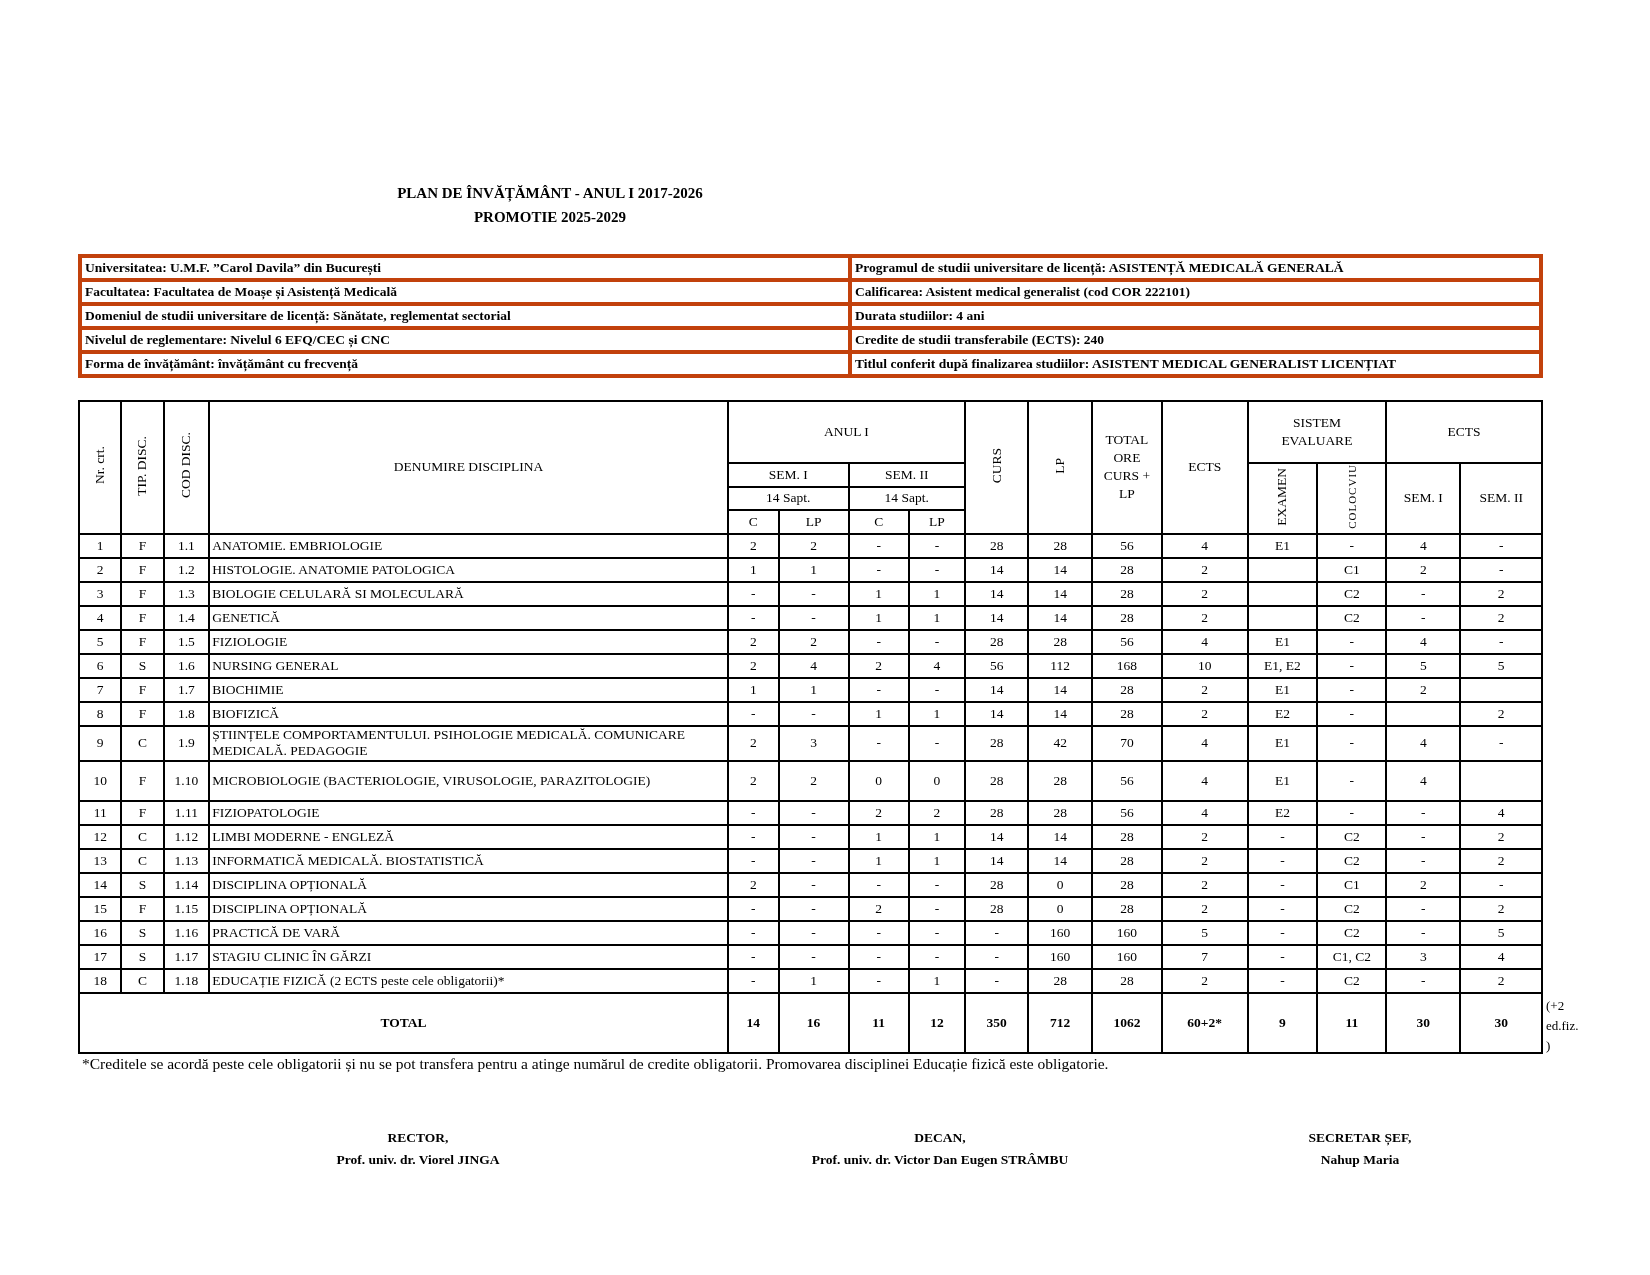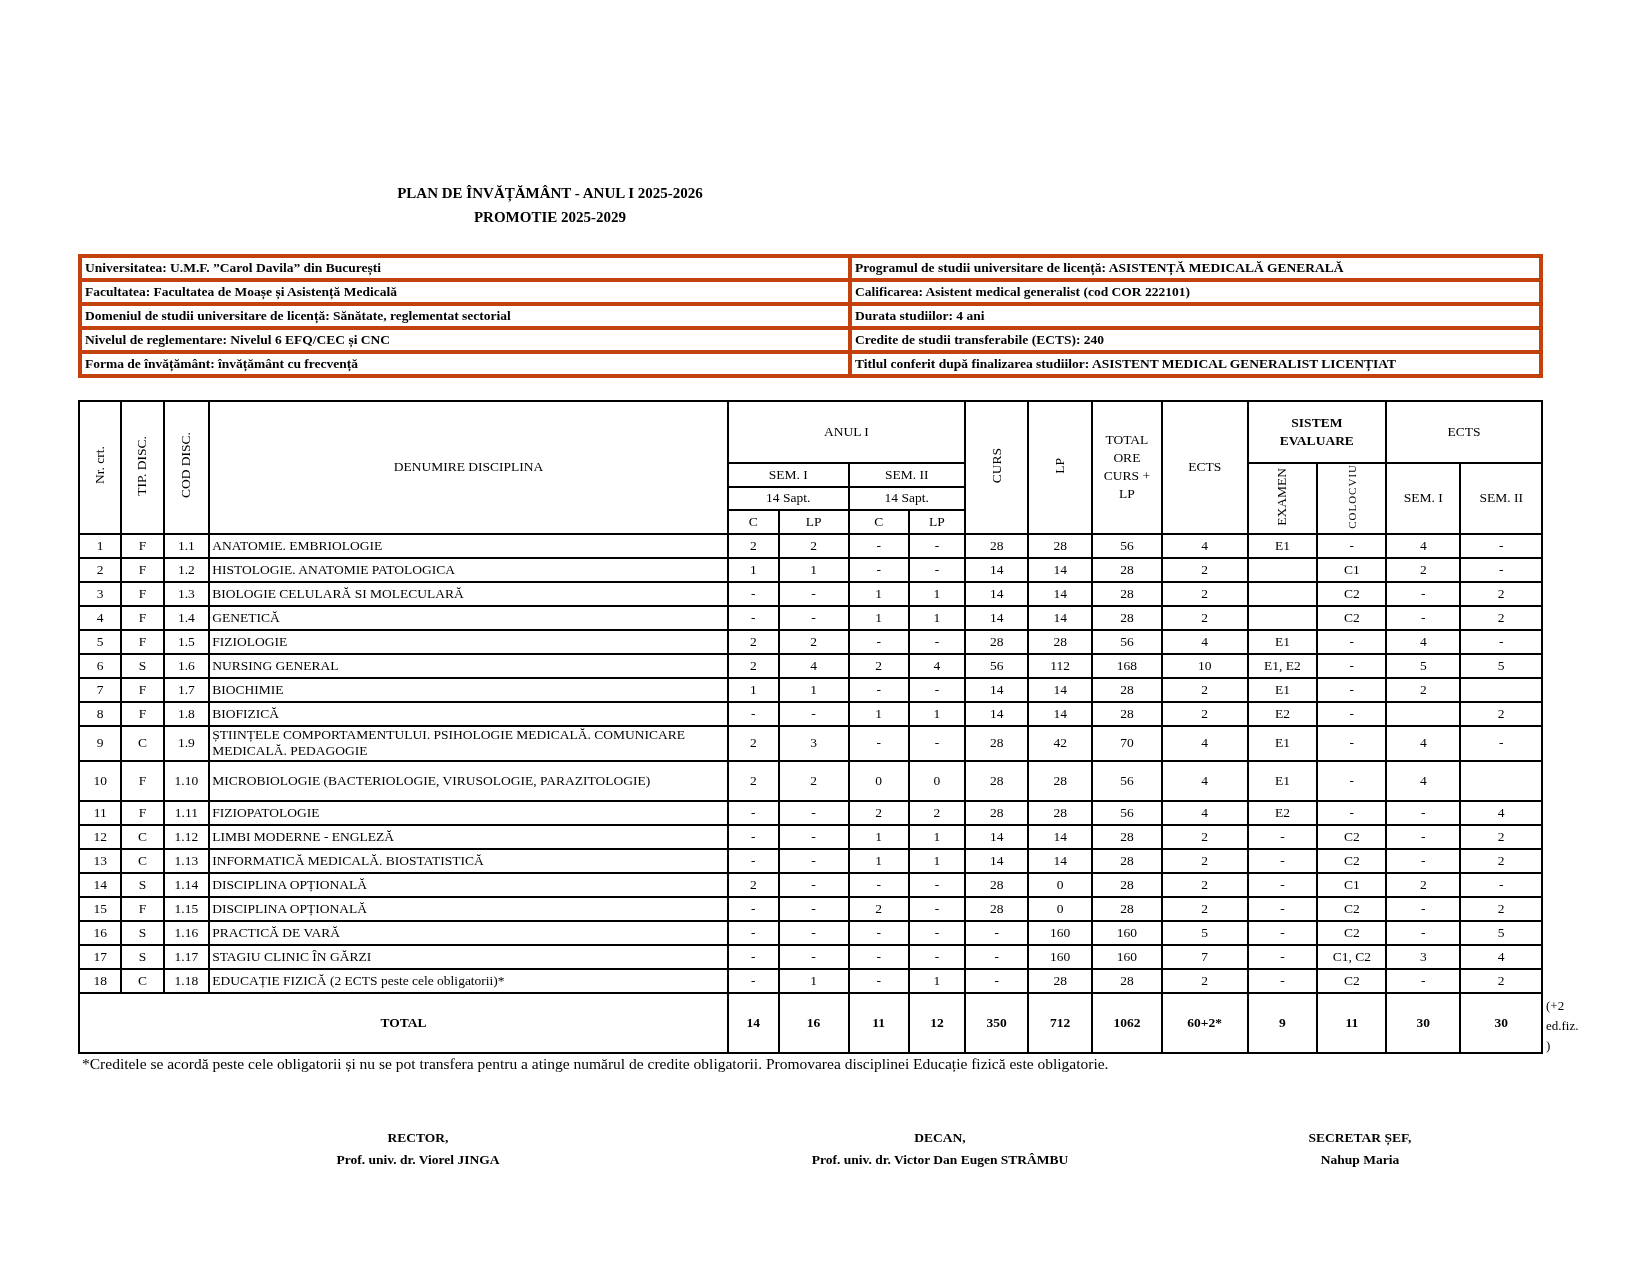--- a/index.html
+++ b/index.html
@@ -23,21 +23,21 @@
   .vert { writing-mode: vertical-rl; transform: rotate(180deg); display: inline-block; white-space: nowrap; }
   .vert.small { font-size: 11px; letter-spacing: 1px; }
   .sidenote { position: absolute; left: 1546px; top: 996px; font-size: 13px; line-height: 20px; width: 60px; }
   .footnote { position: absolute; left: 82px; top: 1055px; font-size: 15.5px; }
   .sig { position: absolute; top: 1127px; text-align: center; font-weight: bold; font-size: 13.5px; line-height: 22px; }
 </style>
 </head>
 <body>
 
 <div class="title">
-  <div>PLAN DE ÎNVĂȚĂMÂNT - ANUL I 2025-2026</div>
+  <div>PLAN DE ÎNVĂȚĂMÂNT - ANUL I 2017-2026</div>
   <div>PROMOTIE 2025-2029</div>
 </div>
 
 <table class="info">
   <tbody id="info-body">
       <tr>
         <td class="l">Universitatea: U.M.F. ”Carol Davila” din București</td>
         <td>Programul de studii universitare de licență: ASISTENȚĂ MEDICALĂ GENERALĂ</td>
       </tr>
       <tr>
@@ -82,21 +82,21 @@
     <tr style="height:47px">
       <th rowspan="4"><span class="vert">Nr. crt.</span></th>
       <th rowspan="4"><span class="vert">TIP. DISC.</span></th>
       <th rowspan="4"><span class="vert">COD DISC.</span></th>
       <th rowspan="4">DENUMIRE DISCIPLINA</th>
       <th colspan="4">ANUL I</th>
       <th rowspan="4"><span class="vert">CURS</span></th>
       <th rowspan="4"><span class="vert">LP</span></th>
       <th rowspan="4" style="line-height:18px; padding:0 4px;font-family:Liberation Serif, serif;">TOTAL ORE CURS + LP</th>
       <th rowspan="4">ECTS</th>
-      <th colspan="2" style="line-height:18px; padding:12px 10px;font-weight:bold;">SISTEM EVALUARE</th>
+      <th colspan="2" style="line-height:18px; padding:12px 10px;">SISTEM EVALUARE</th>
       <th colspan="2">ECTS</th>
     </tr>
     <tr style="height:22px">
       <th colspan="2">SEM. I</th>
       <th colspan="2">SEM. II</th>
       <th rowspan="3"><span class="vert">EXAMEN</span></th>
       <th rowspan="3"><span class="vert small">COLOCVIU</span></th>
       <th rowspan="3">SEM. I</th>
       <th rowspan="3">SEM. II</th>
     </tr>

